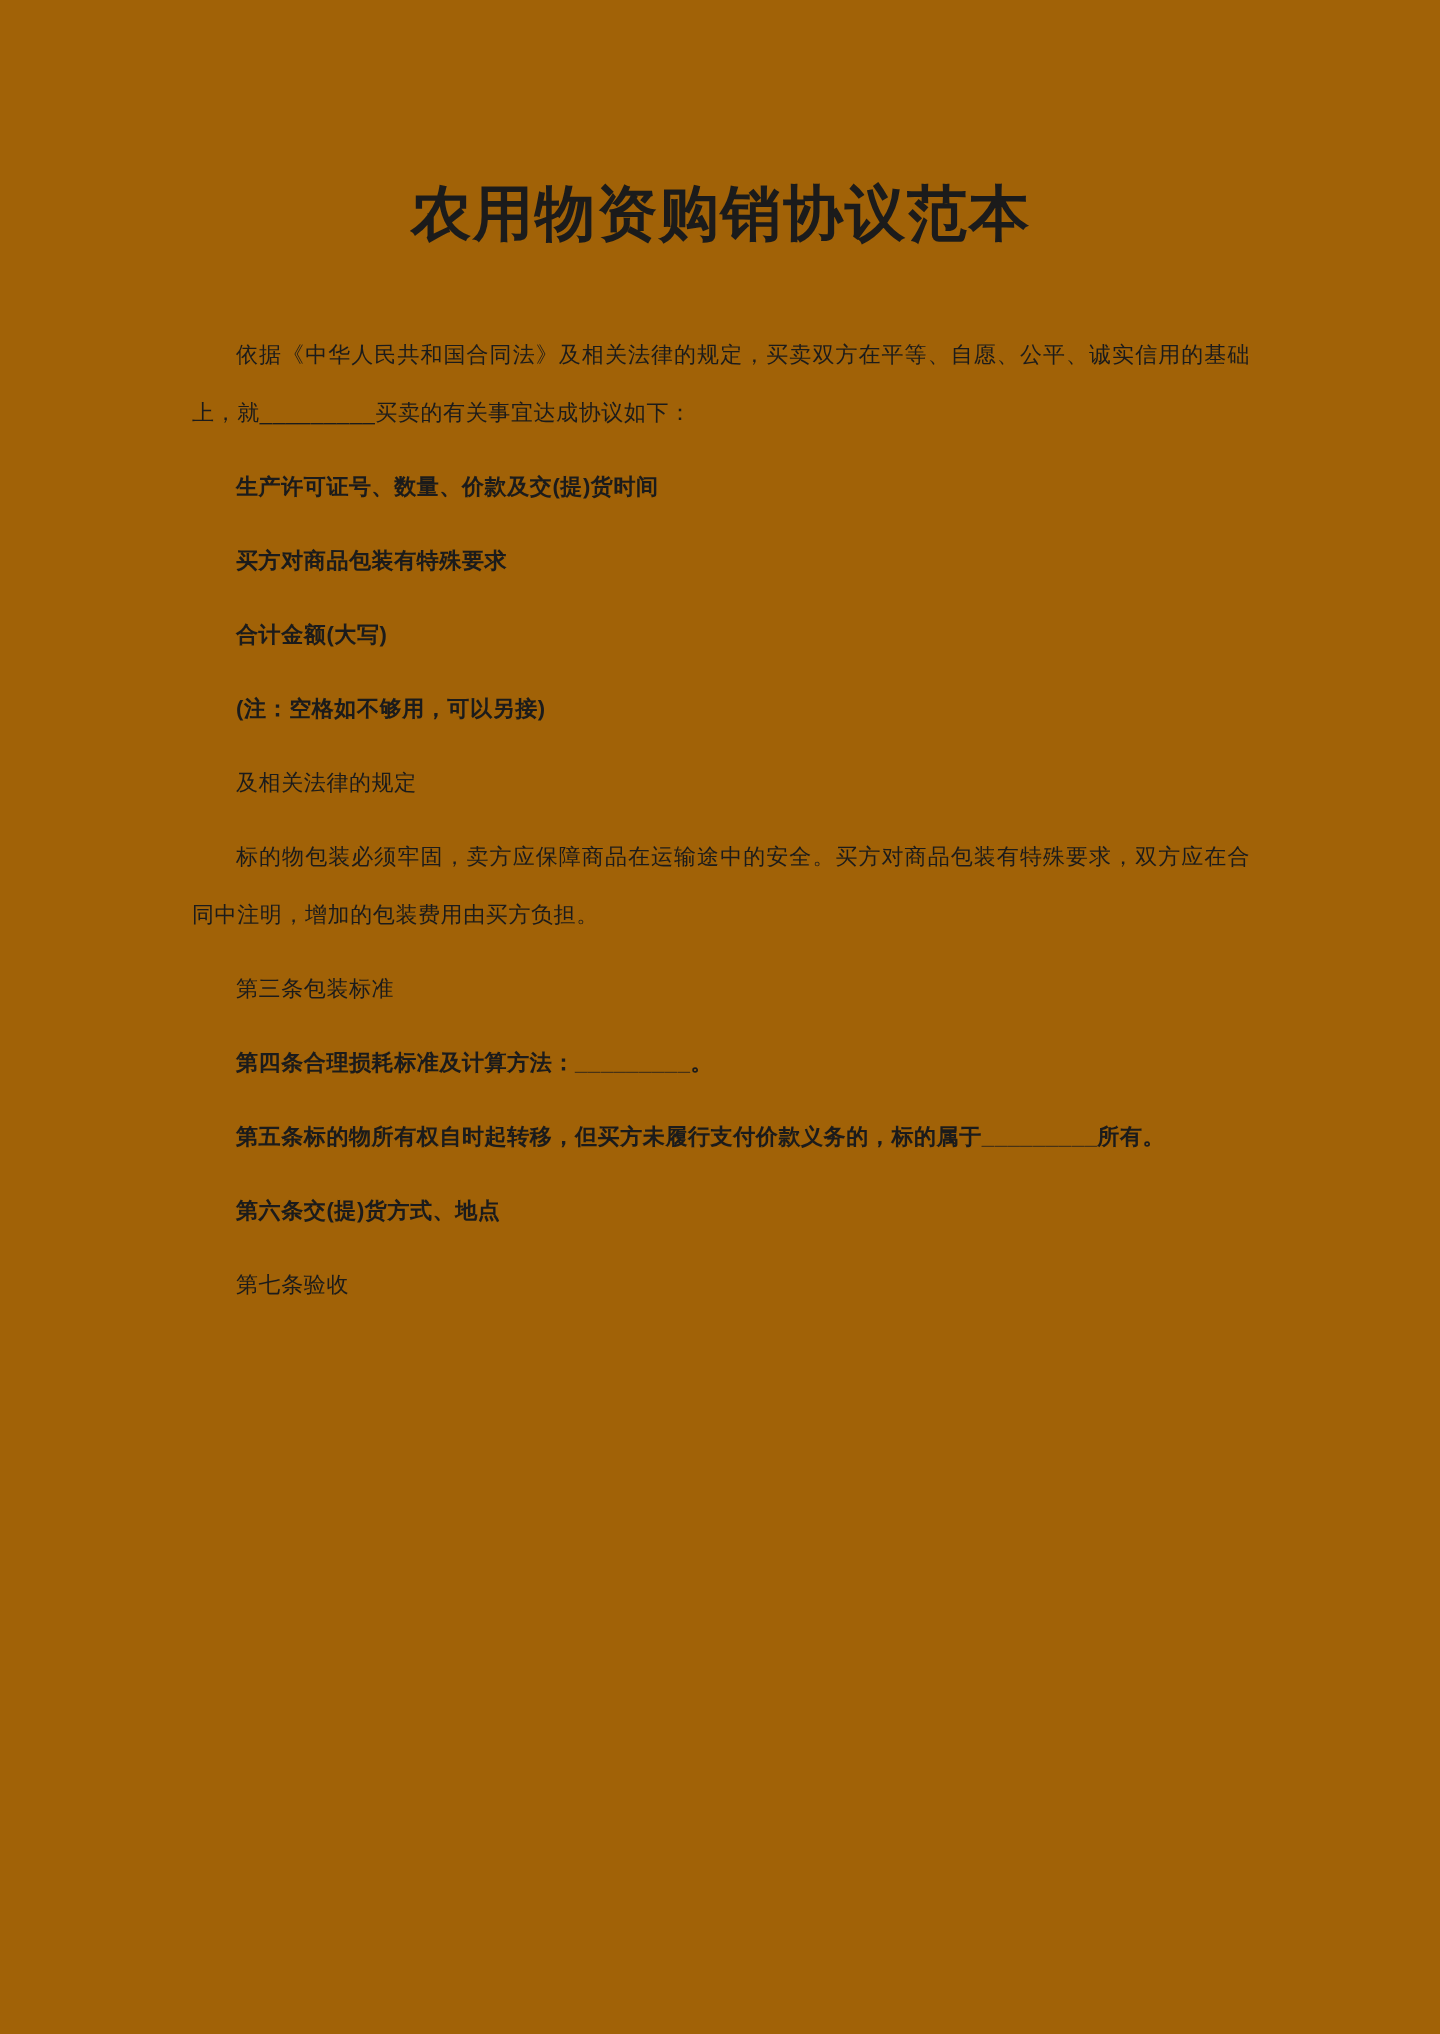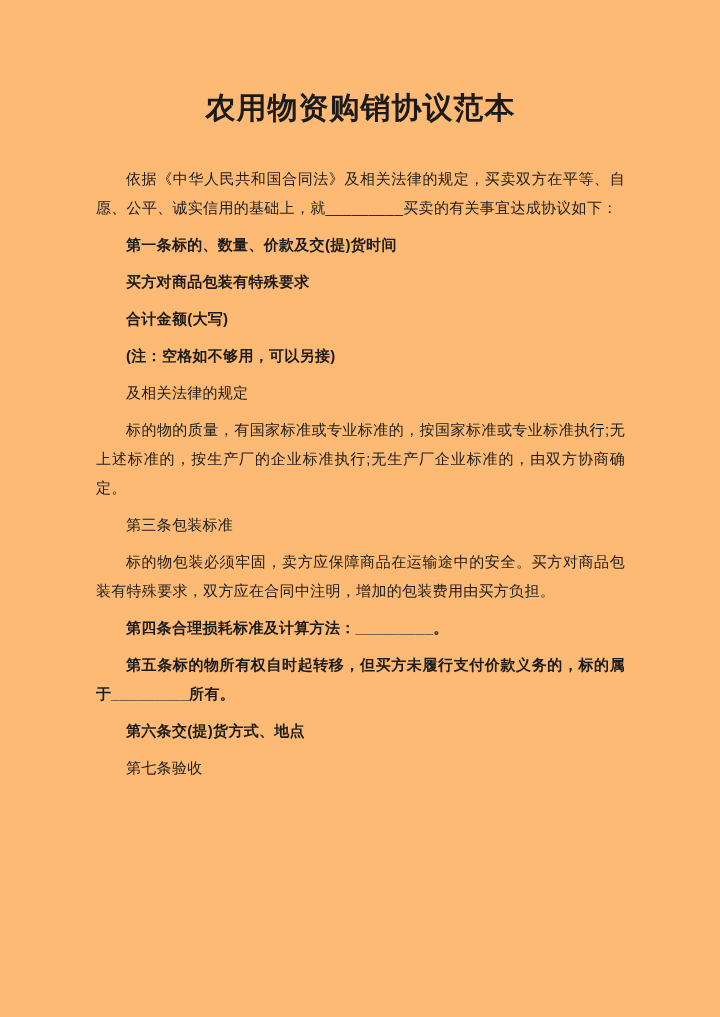--- a/index.html
+++ b/index.html
@@ -4,72 +4,71 @@
 <style>
   html, body {
     margin: 0;
     padding: 0;
     background: #ffffff;
   }
   .page {
     position: relative;
     width: 720px;
     height: 1017px;
-    background: #fdba74;
+    background: #a16207;
     box-sizing: border-box;
     padding: 90px 95px 0 96px;
     font-family: "Liberation Sans", "DejaVu Sans", sans-serif;
     color: #1b1b1b;
     overflow: hidden;
   }
   .doc-title {
     font-size: 30px;
     line-height: 36px;
     font-weight: 700;
     text-align: center;
     margin: 0 0 38px 0;
     letter-spacing: 1px;
   }
   .para {
-    font-size: 15px;
+    font-size: 11px;
     line-height: 29px;
     margin: 0 0 8px 0;
     text-indent: 2em;
     text-align: justify;
     text-align-last: left;
     letter-spacing: 0.3px;
     word-break: break-all;
   }
   .para.bold {
     font-weight: 700;
   }
 </style>
 </head>
 <body>
 
 <div class="page">
   <h1 class="doc-title">农用物资购销协议范本</h1>
 
   <p class="para">依据《中华人民共和国合同法》及相关法律的规定，买卖双方在平等、自愿、公平、诚实信用的基础上，就_________买卖的有关事宜达成协议如下：</p>
 
-  <p class="para bold">第一条标的、数量、价款及交(提)货时间</p>
+  <p class="para bold">生产许可证号、数量、价款及交(提)货时间</p>
 
   <p class="para bold">买方对商品包装有特殊要求</p>
 
   <p class="para bold">合计金额(大写)</p>
 
   <p class="para bold">(注：空格如不够用，可以另接)</p>
 
   <p class="para">及相关法律的规定</p>
 
-  <p class="para">标的物的质量，有国家标准或专业标准的，按国家标准或专业标准执行;无上述标准的，按生产厂的企业标准执行;无生产厂企业标准的，由双方协商确定。</p>
+
+  <p class="para">标的物包装必须牢固，卖方应保障商品在运输途中的安全。买方对商品包装有特殊要求，双方应在合同中注明，增加的包装费用由买方负担。</p>
 
   <p class="para">第三条包装标准</p>
-
-  <p class="para">标的物包装必须牢固，卖方应保障商品在运输途中的安全。买方对商品包装有特殊要求，双方应在合同中注明，增加的包装费用由买方负担。</p>
 
   <p class="para bold">第四条合理损耗标准及计算方法：_________。</p>
 
   <p class="para bold">第五条标的物所有权自时起转移，但买方未履行支付价款义务的，标的属于_________所有。</p>
 
   <p class="para bold">第六条交(提)货方式、地点</p>
 
 
   <p class="para">第七条验收</p>
 

